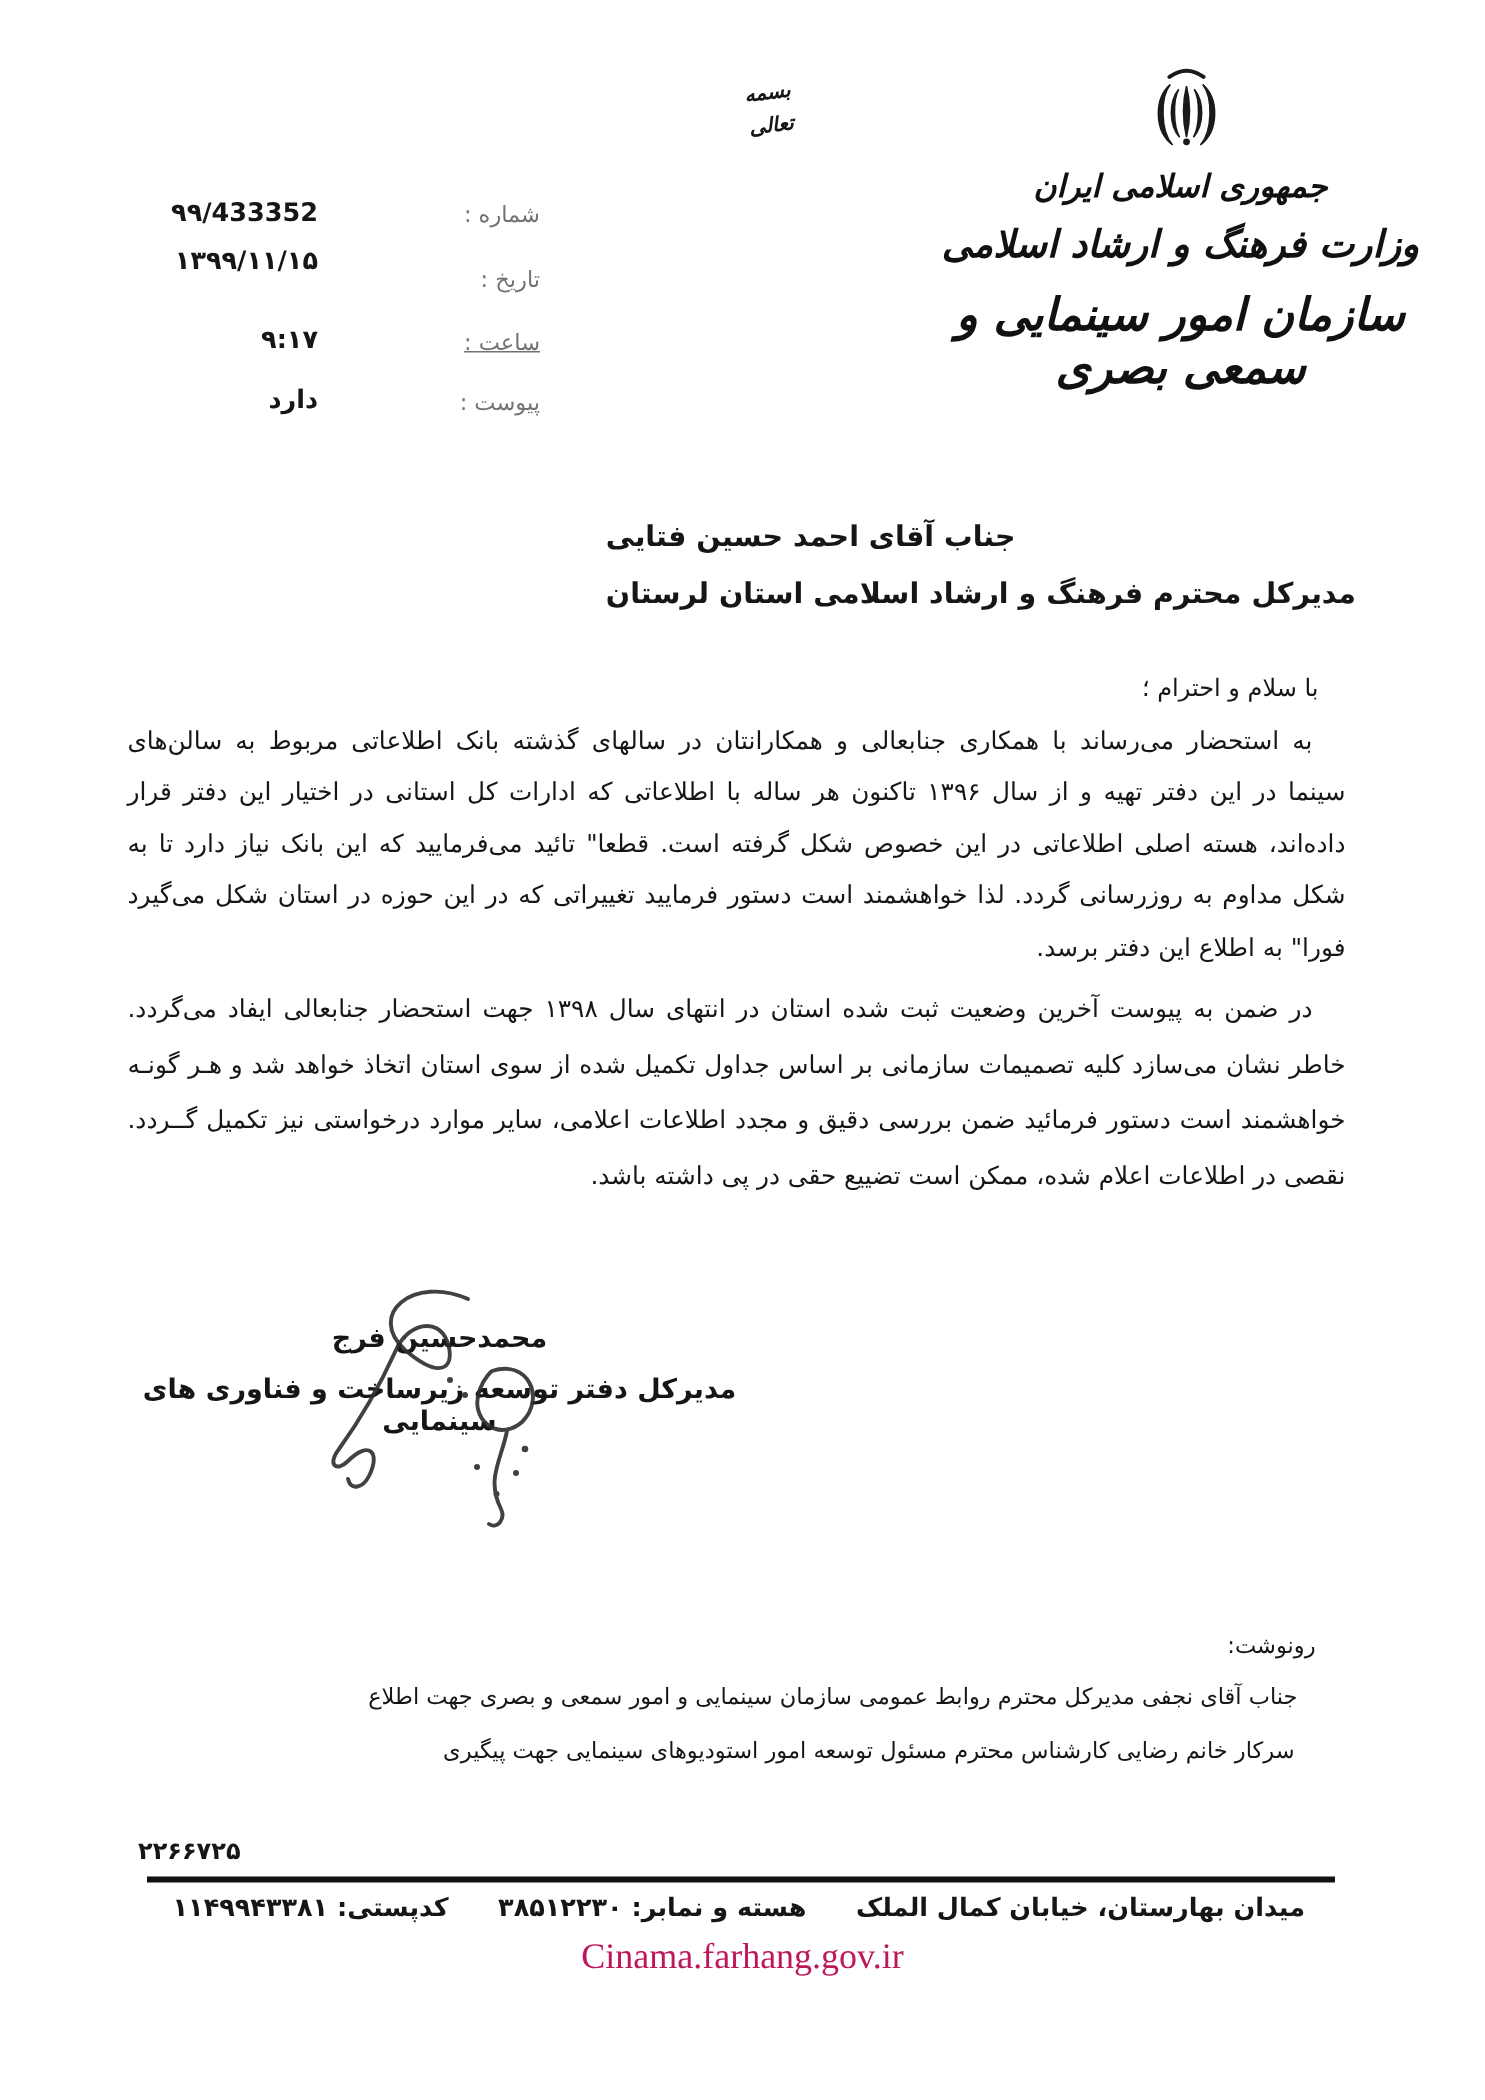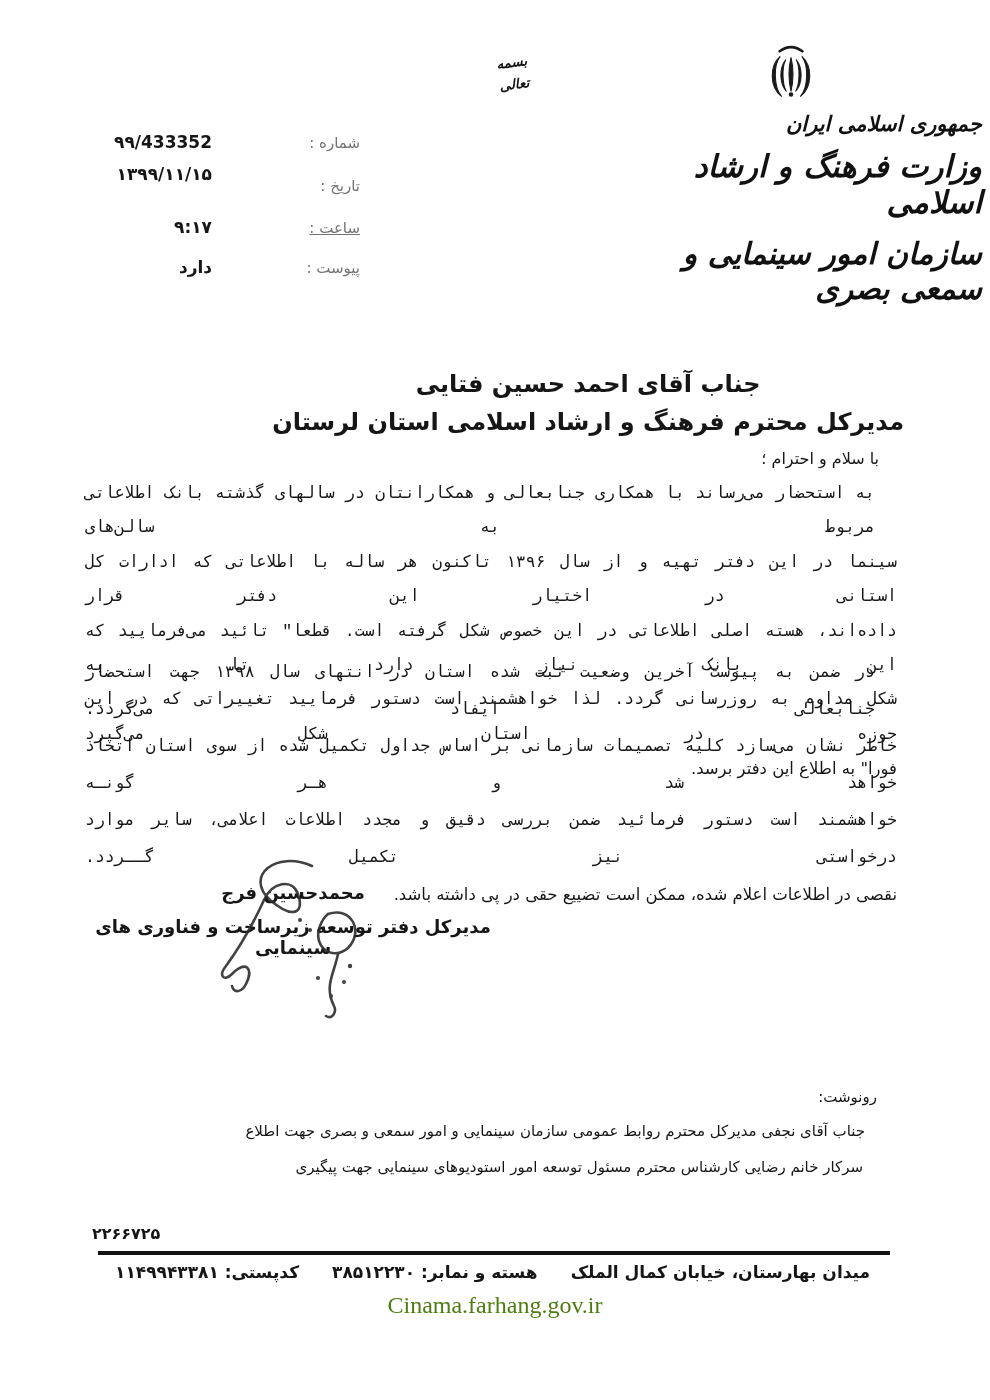--- a/index.html
+++ b/index.html
@@ -22,44 +22,44 @@
     left: 484px; top: 52px; width: 58px;
     font-size: 13.5px; font-weight: bold; font-style: italic;
     text-align: center; line-height: 1.6;
     transform: rotate(-7deg);
   }
 
   
   .emblem { left: 758px; top: 42px; }
   .org-block {
     top: 112px; right: 8px; width: 390px;
-    text-align: right; font-style: italic; font-weight: 600;
+    text-align: center; font-style: italic; font-weight: 600;
     color: #111;
   }
   .org-line1 { font-size: 21px; margin-bottom: 12px; letter-spacing: 1px; }
-  .org-line2 { font-size: 31px; margin-bottom: 16px; }
+  .org-line2 { font-size: 25px; margin-bottom: 16px; }
   .org-line3 { font-size: 30px; }
 
   
   .meta-label { font-size: 15px; color: #737373; }
   .meta-value { font-size: 17px; font-weight: bold; }
 
   
   .recipient {
-    top: 365px; right: 86px; text-align: center;
-    font-weight: bold; font-size: 24px; line-height: 38px;
+    top: 339px; right: 86px; text-align: left;
+    font-weight: bold; font-size: 19px; line-height: 38px;
   }
   .salutation { top: 449px; right: 111px; font-size: 16px; }
 
   
   .para { left: 85px; width: 812px; font-size: 16.5px; }
   .para .bline { width: 100%; }
   .p1 .bline { line-height: 34.4px; }
   .p2 .bline { line-height: 37px; }
-  .jline { text-align: justify; text-align-last: justify; font-family: Liberation Mono, monospace; }
+  .jline { text-align: justify; text-align-last: justify; }
   .indent { padding-right: 22px; }
   .lastline { text-align: right; }
 
   
   .sig-block {
     left: 58px; top: 882px; width: 470px;
     text-align: center; font-weight: bold; font-size: 18px;
   }
   .sig-name { margin-bottom: 13px; }
   .scribble { left: 200px; top: 856px; }
@@ -71,21 +71,21 @@
 
   
   .doc-number { left: 92px; top: 1224px; font-size: 16px; font-weight: bold; }
   .footer-rule { left: 98px; top: 1251px; width: 792px; height: 4px; background: #121212; }
   .address-row {
     left: 115px; top: 1262px; width: 755px;
     display: flex; flex-direction: row; justify-content: space-between;
     direction: rtl; font-weight: bold; font-size: 17px;
   }
   .site-line { left: 0; width: 990px; text-align: center;
-    font-family: "Liberation Serif", "DejaVu Serif", serif; font-size: 24px; color: #4d7c0f; }
+    font-family: "Liberation Serif", "DejaVu Serif", serif; font-size: 24px; color: #be185d; }
   .website { top: 1292px; }
   .email { top: 1324px; }
 </style>
 </head>
 <body>
 
 <div class="page">
 
   <div class="abs bismillah fa">بسمه تعالی</div>
 

